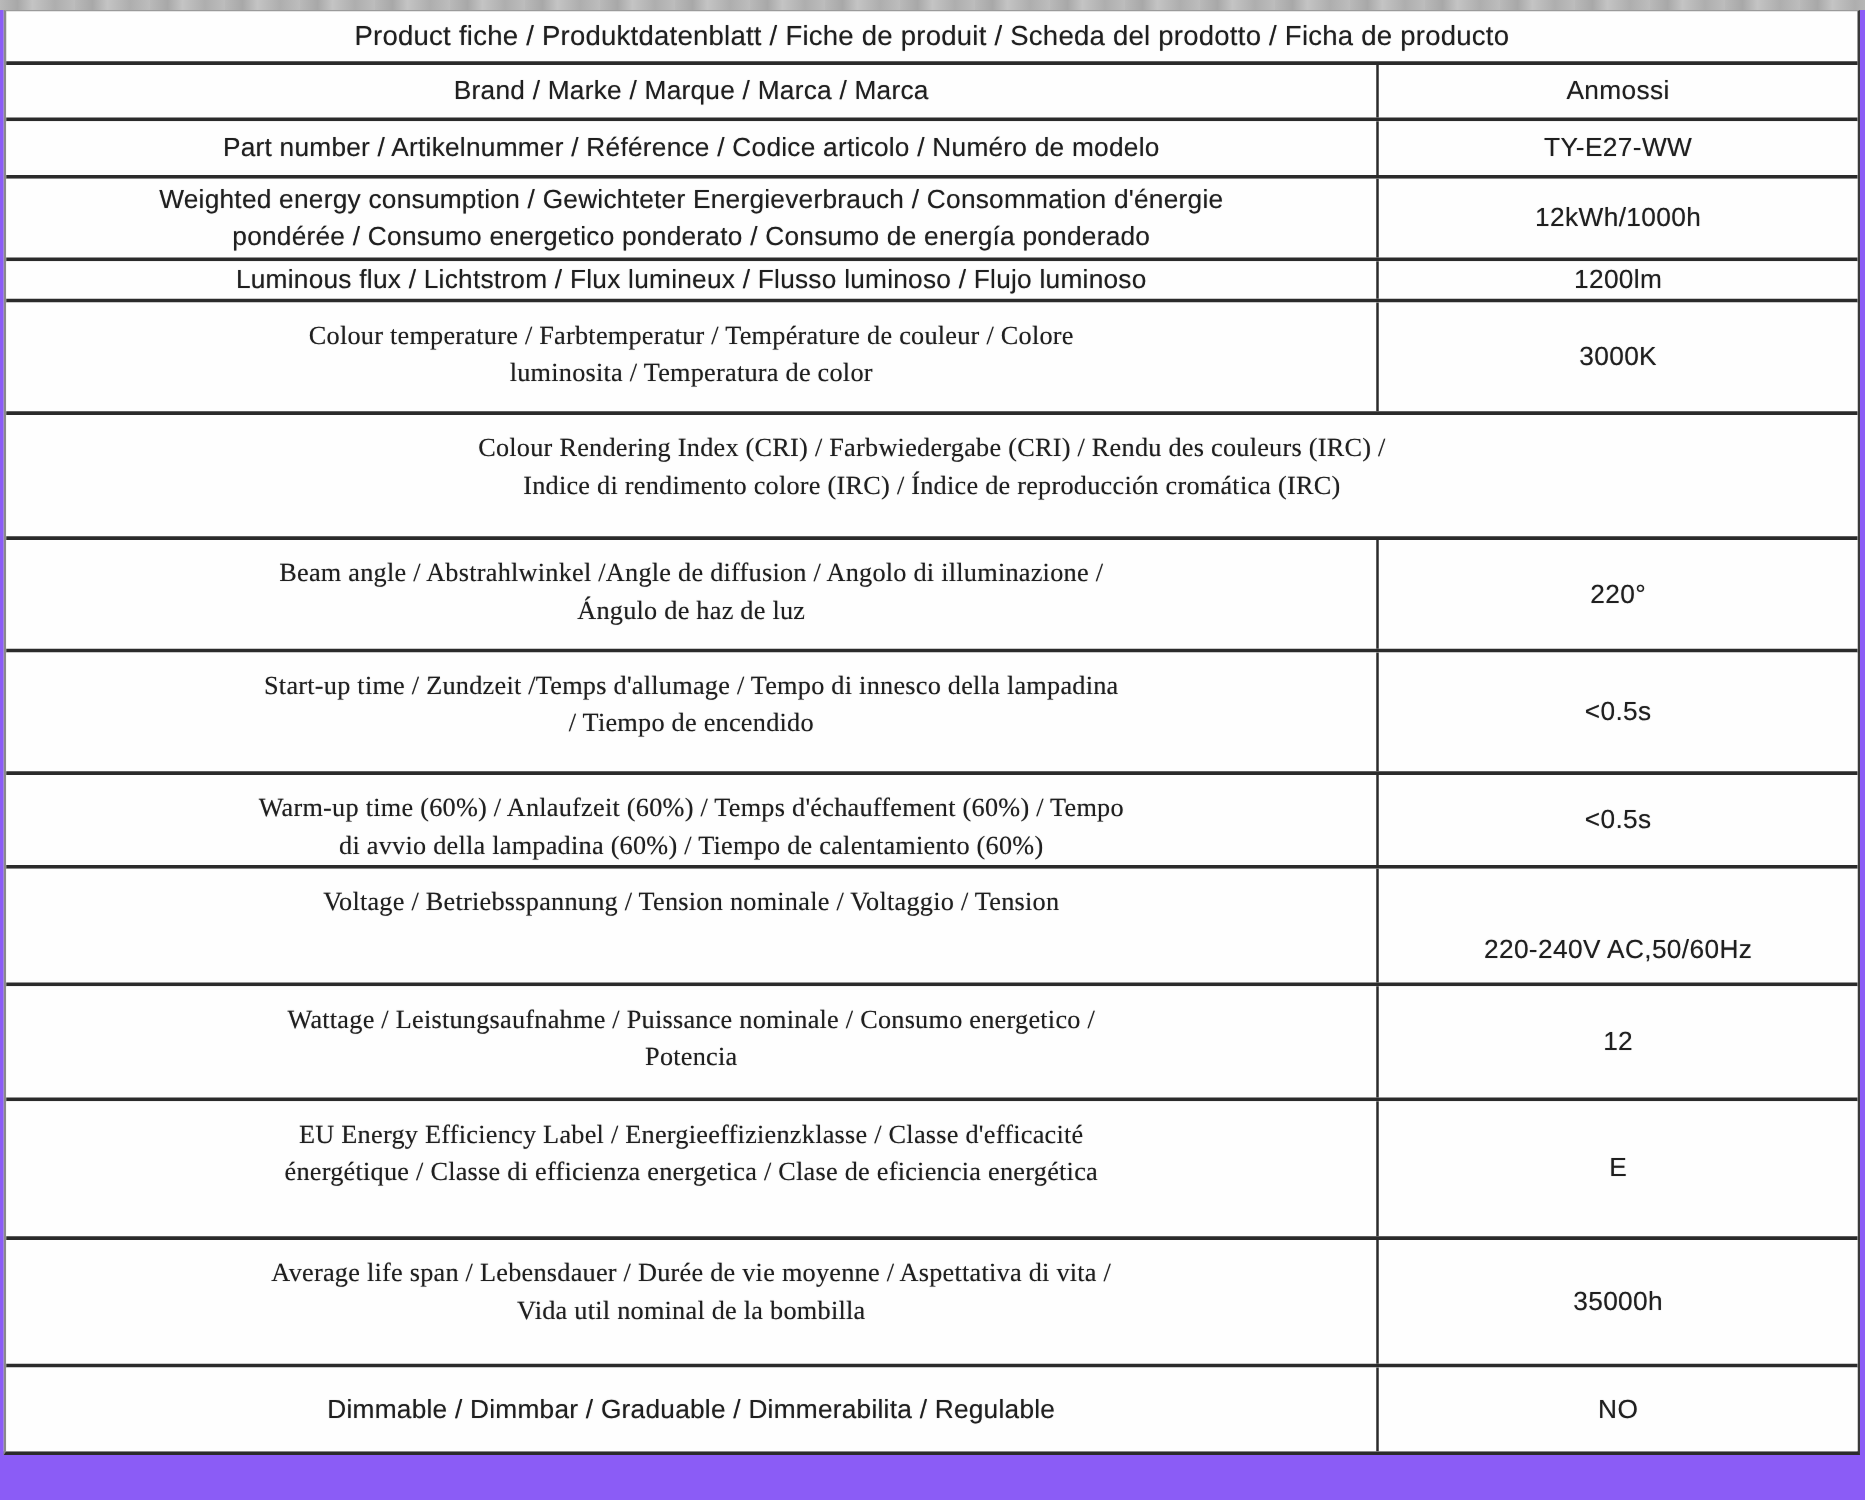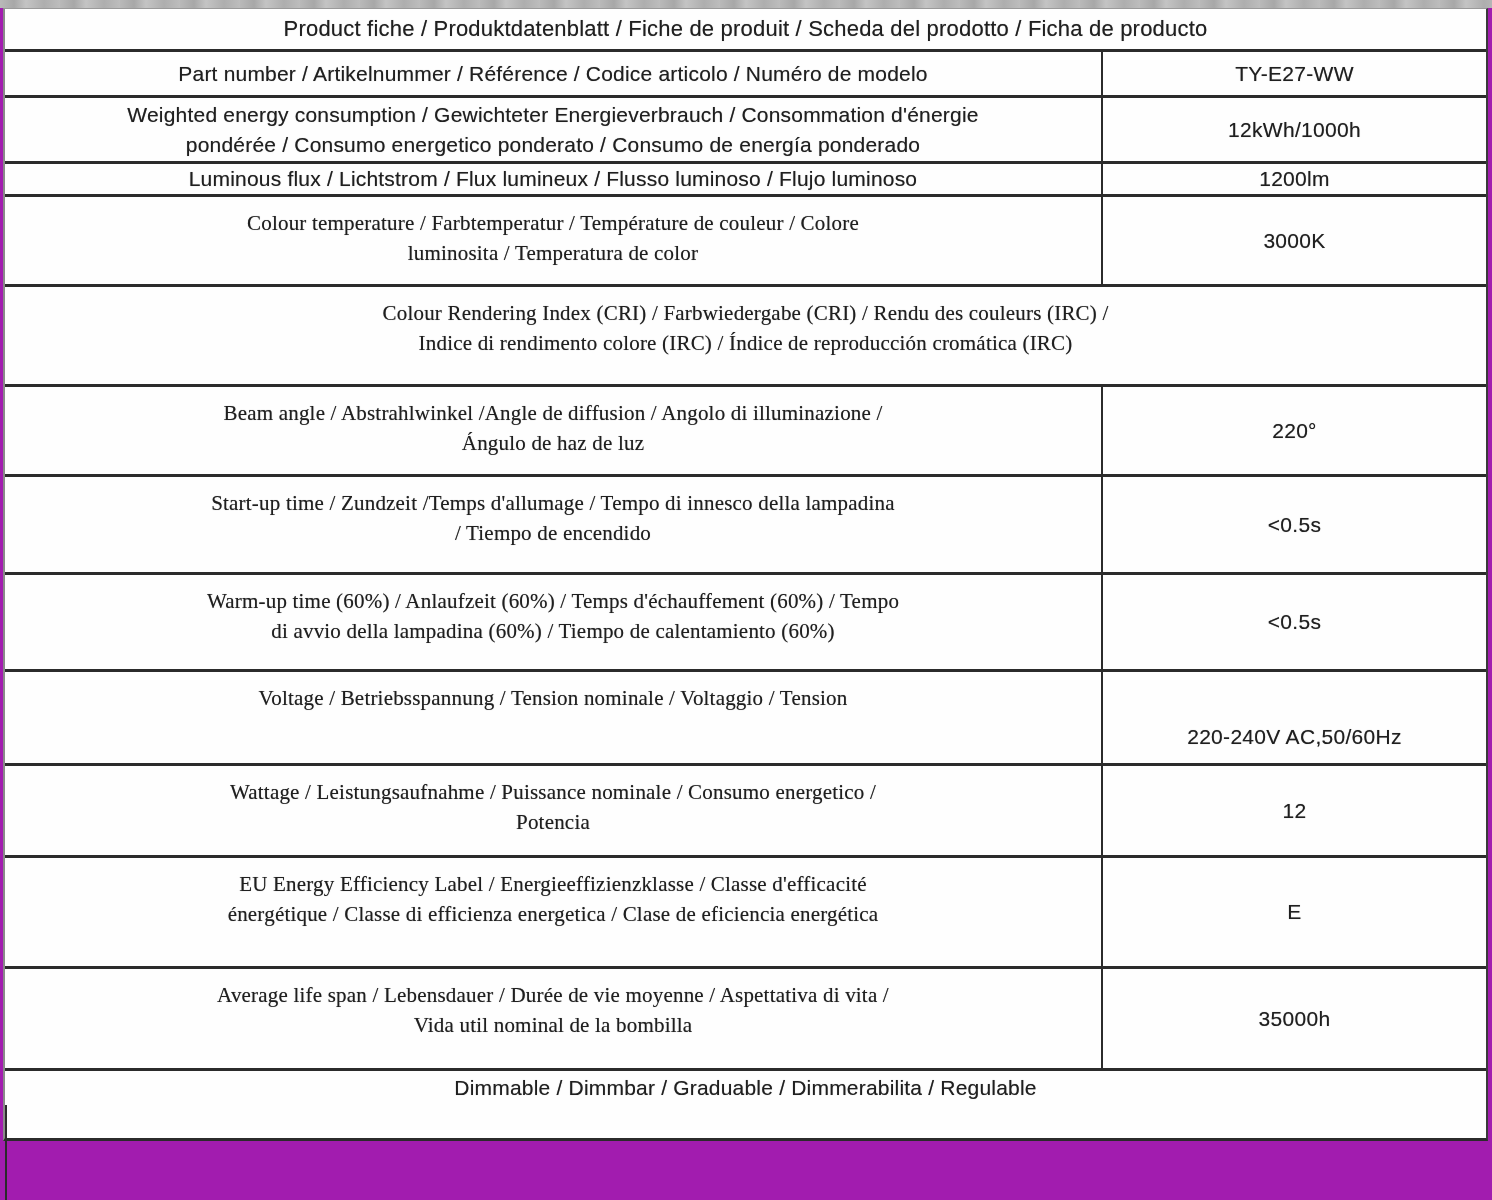--- a/index.html
+++ b/index.html
@@ -10,21 +10,21 @@
     background: #ffffff;
     font-family: "Liberation Sans", "DejaVu Sans", sans-serif;
     color: #1f1f1f;
     overflow: hidden;
   }
 
   .page {
     position: relative;
     width: 1492px;
     height: 1200px;
-    background: #a21caf;
+    background: #8b5cf6;
   }
 
   
   .scan-strip {
     position: absolute;
     top: 0; left: 0;
     width: 100%;
     height: 8px;
     background: repeating-linear-gradient(
       90deg,
@@ -45,21 +45,21 @@
     
     text-shadow: 0 0 0.7px rgba(30,30,30,0.55);
   }
 
   .t-row {
     display: flex;
     align-items: stretch;
     border-bottom: 3px solid #2b2b2b;
     background: #fefefe;
   }
-  .t-row:last-child { border-bottom: none; flex-direction: column; }
+  .t-row:last-child { border-bottom: none; }
 
   .header-row {
     display: flex;
     align-items: center;
     justify-content: center;
     text-align: center;
     border-bottom: 3px solid #2b2b2b;
     font-size: 22px;
     letter-spacing: 0.2px;
   }
@@ -110,20 +110,24 @@
 <div class="page">
 
   <div class="scan-strip"></div>
 
   <div class="fiche-table">
 
     <div class="header-row" style="height:43px">
       <span>Product fiche / Produktdatenblatt / Fiche de produit / Scheda del prodotto / Ficha de producto</span>
     </div>
 
+    <div class="t-row" style="height:45px">
+      <div class="row-label">Brand / Marke / Marque / Marca / Marca</div>
+      <div class="row-value">Anmossi</div>
+    </div>
 
     <div class="t-row" style="height:46px">
       <div class="row-label">Part number / Artikelnummer / Référence / Codice articolo / Numéro de modelo</div>
       <div class="row-value">TY-E27-WW</div>
     </div>
 
     <div class="t-row" style="height:66px">
       <div class="row-label">Weighted energy consumption / Gewichteter Energieverbrauch / Consommation d'énergie
 pondérée / Consumo energetico ponderato / Consumo de energía ponderado</div>
       <div class="row-value">12kWh/1000h</div>
@@ -150,21 +154,21 @@
 Ángulo de haz de luz</div>
       <div class="row-value">220°</div>
     </div>
 
     <div class="t-row tall" style="height:98px">
       <div class="row-label">Start-up time / Zundzeit /Temps d'allumage / Tempo di innesco della lampadina
 / Tiempo de encendido</div>
       <div class="row-value">&lt;0.5s</div>
     </div>
 
-    <div class="t-row tall" style="height:97px">
+    <div class="t-row tall" style="height:75px">
       <div class="row-label">Warm-up time (60%) / Anlaufzeit (60%) / Temps d'échauffement (60%) / Tempo
 di avvio della lampadina (60%) / Tiempo de calentamiento (60%)</div>
       <div class="row-value">&lt;0.5s</div>
     </div>
 
     <div class="t-row tall value-low" style="height:94px">
       <div class="row-label">Voltage / Betriebsspannung / Tension nominale / Voltaggio / Tension</div>
       <div class="row-value">220-240V AC,50/60Hz</div>
     </div>
 

